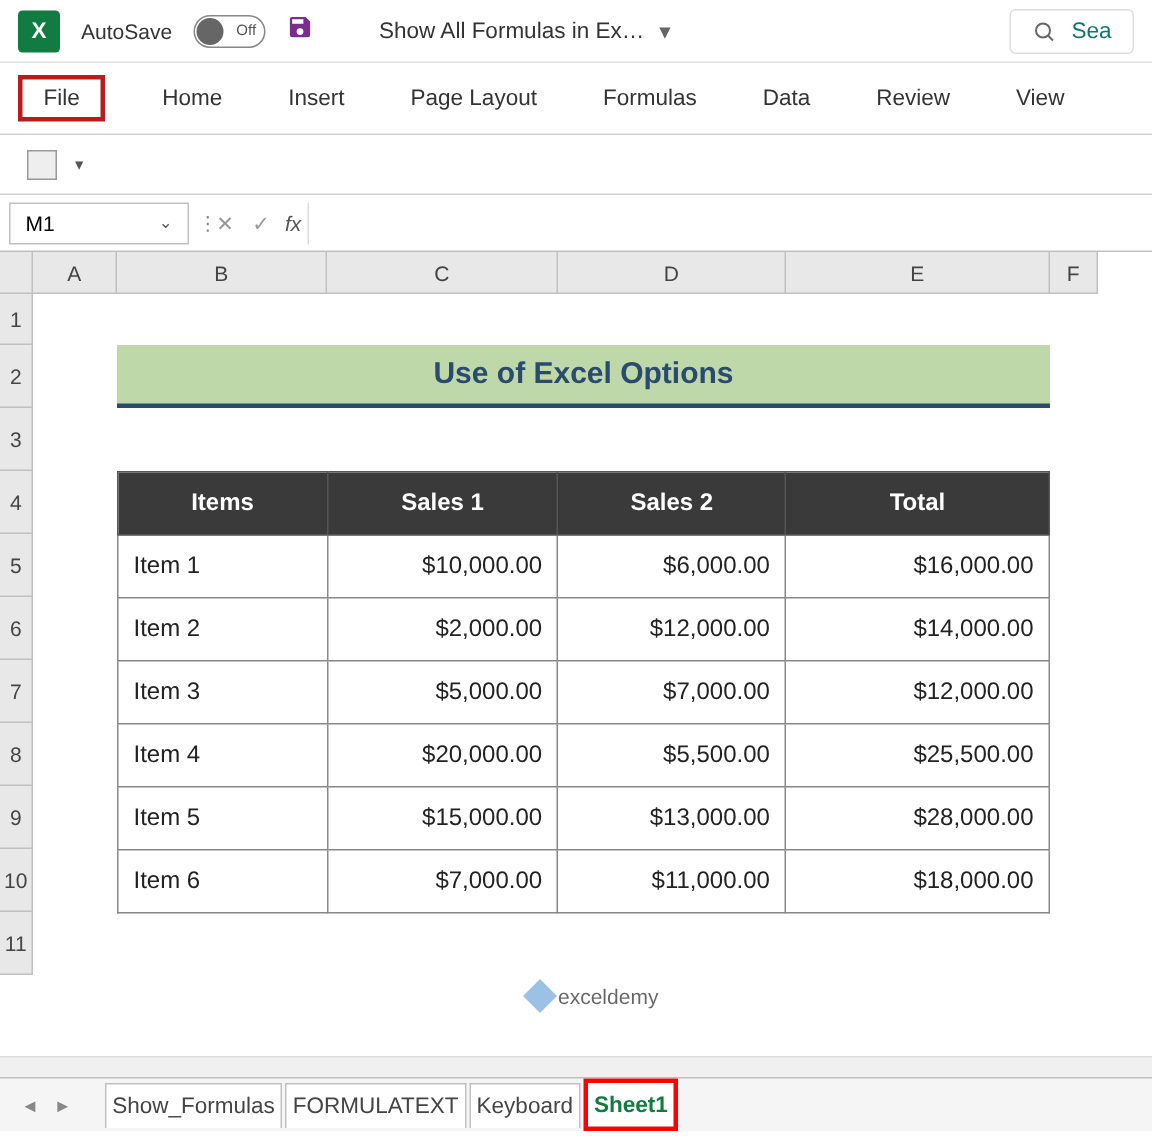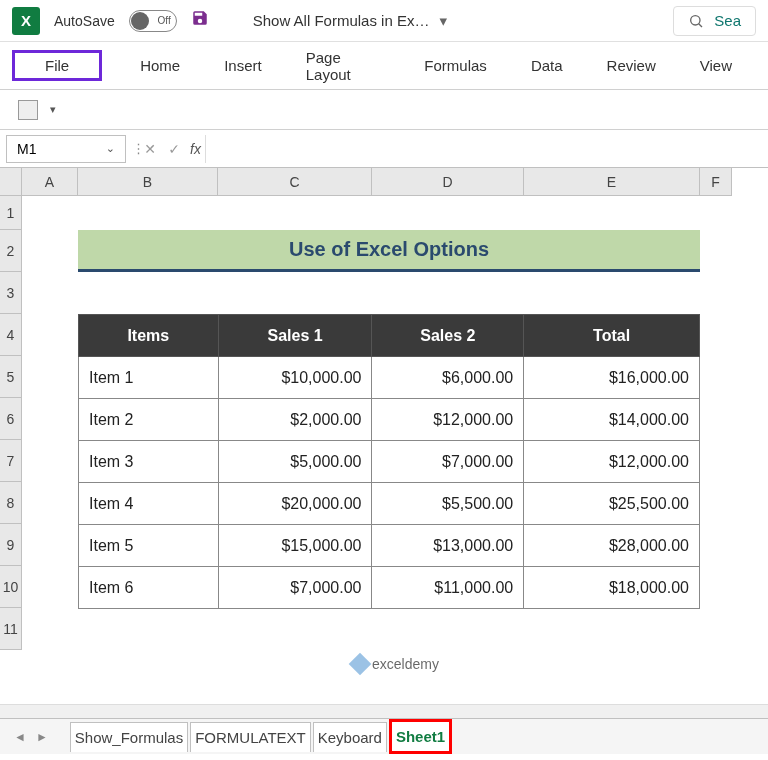--- a/index.html
+++ b/index.html
@@ -12,21 +12,21 @@
     .toggle-knob { width: 18px; height: 18px; background: #666; border-radius: 50%; }
     .toggle-text { position: absolute; right: 5px; font-size: 10px; color: #555; }
     .save-icon { color: #7b2d8e; font-size: 18px; }
     .doc-title { margin-left: 30px; font-size: 15px; color: #333; display: flex; align-items: center; gap: 10px; }
     .title-dropdown { color: #666; }
     .search-box { margin-left: auto; height: 30px; display: flex; align-items: center; gap: 10px; padding: 0 14px; border: 1px solid #ddd; border-radius: 4px; color: #0f766e; font-size: 15px; }
     .search-box svg { width: 16px; height: 16px; }
     
     .ribbon-tabs { height: 48px; display: flex; align-items: center; gap: 32px; padding: 0 30px; border-bottom: 1px solid #d0d0d0; }
     .ribbon-tab { font-size: 15px; color: #333; padding: 4px 6px; cursor: pointer; }
-    .file-tab-highlight { border: 3px solid #6d28d9; padding: 4px 30px; margin-left: -18px; }
+    .file-tab-highlight { border: 3px solid #b91c1c; padding: 4px 14px; margin-left: -18px; }
     
     .quick-row { height: 40px; display: flex; align-items: center; gap: 12px; padding: 0 18px; border-bottom: 1px solid #d0d0d0; }
     .clipboard-icon { width: 20px; height: 20px; border: 1px solid #999; background: #eee; }
     .qa-dropdown { color: #555; font-size: 11px; }
     
     .formula-bar { height: 38px; display: flex; align-items: center; border-bottom: 1px solid #c0c0c0; }
     .name-box { width: 120px; height: 28px; border: 1px solid #c0c0c0; margin: 0 6px; padding: 0 10px; display: flex; align-items: center; justify-content: space-between; font-size: 14px; }
     .name-box-chevron { color: #555; font-size: 11px; }
     .fb-divider { width: 6px; display: flex; align-items: center; color: #888; font-size: 13px; }
     .fb-btn { width: 24px; text-align: center; color: #999; font-size: 14px; }

